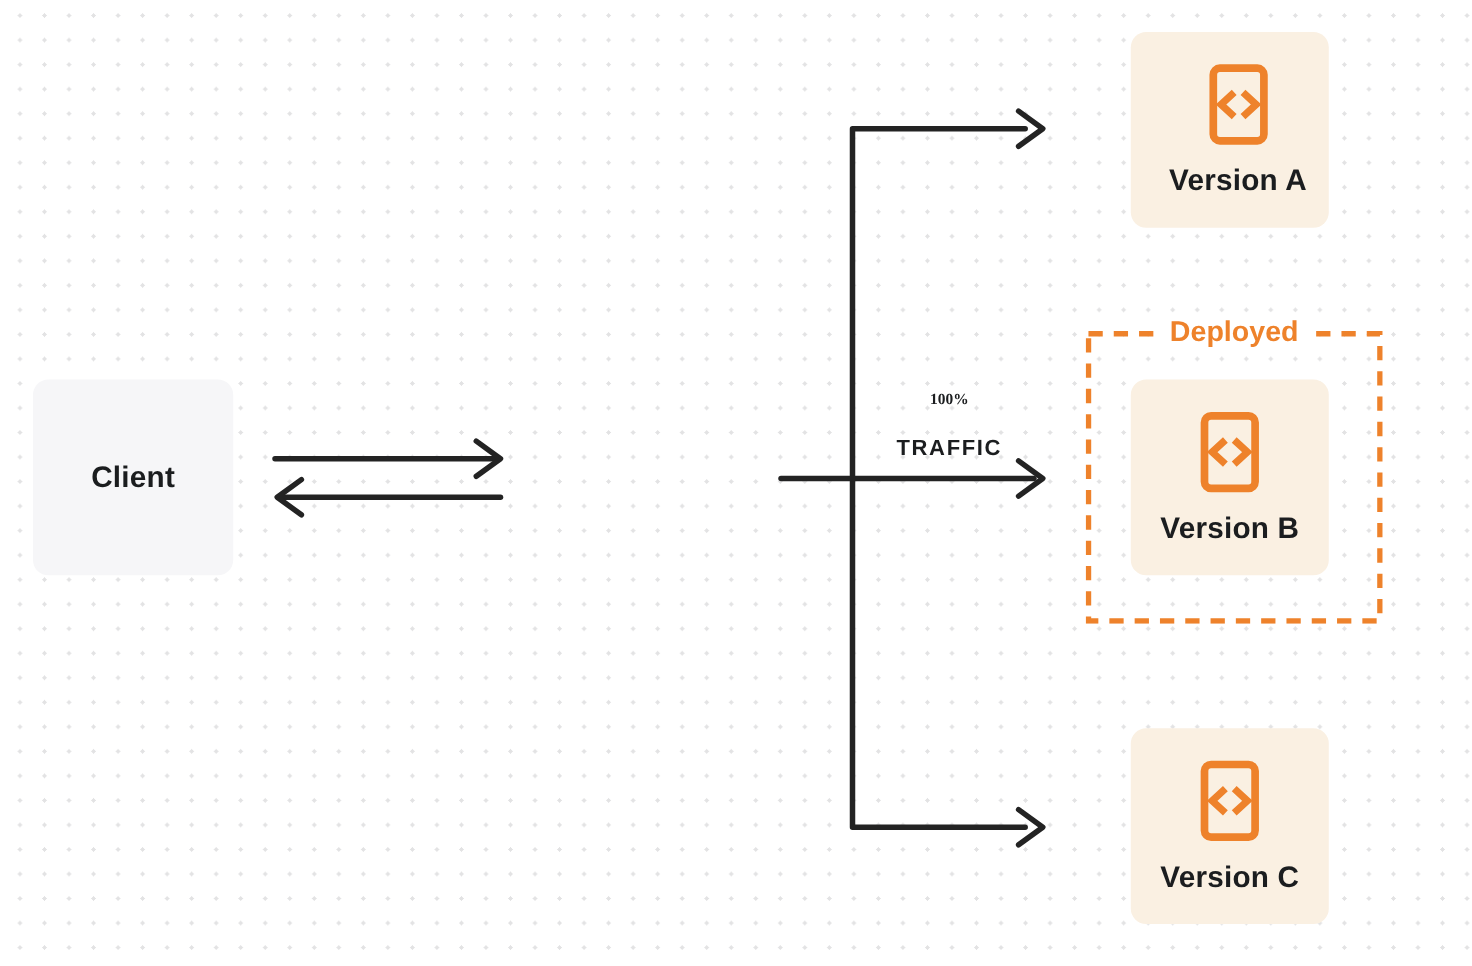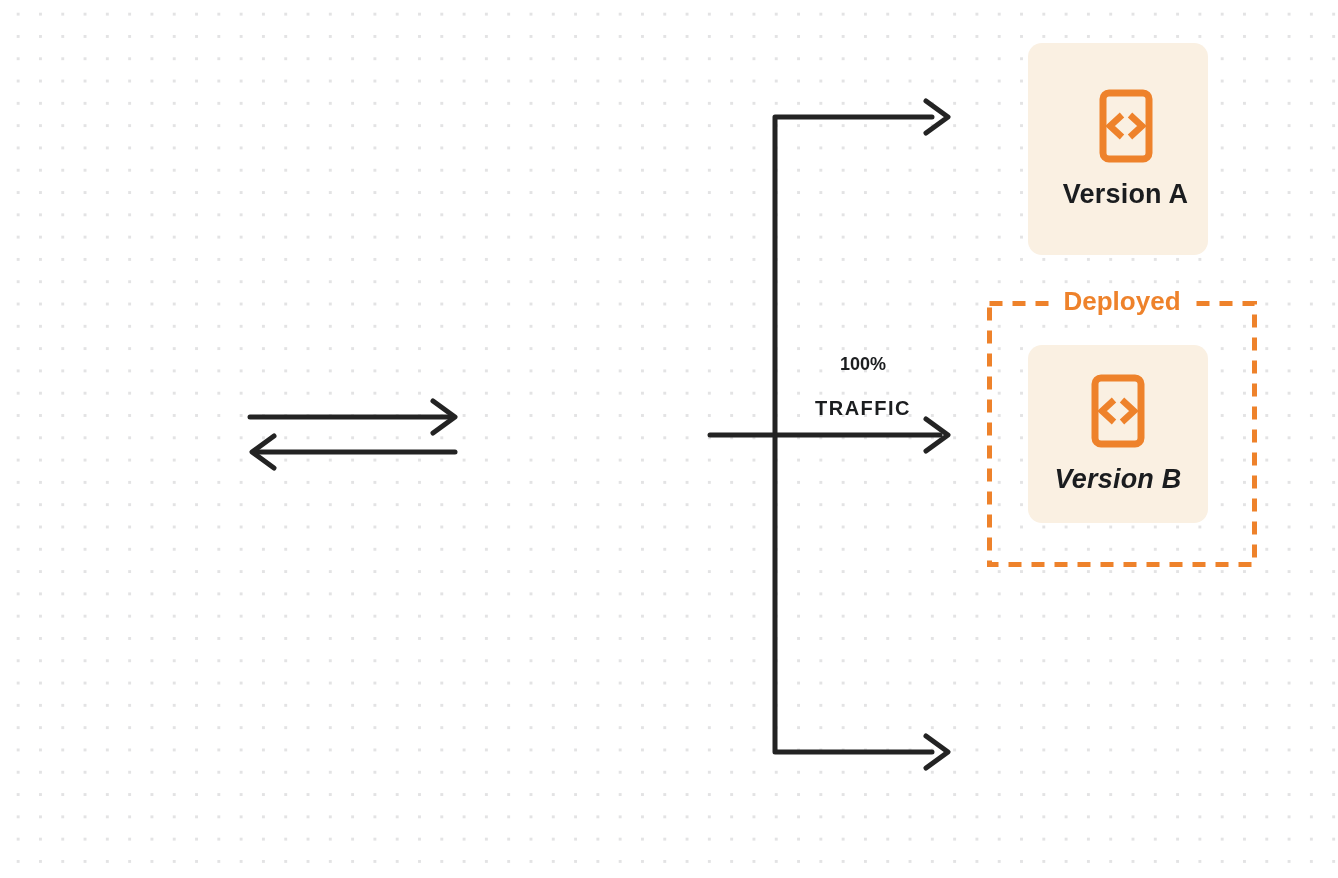--- a/index.html
+++ b/index.html
@@ -31,23 +31,23 @@
   .node.cream { background: #faf0e2; }
   .node-label {
     font-weight: bold;
     font-size: 27px;
     color: #1b1d1f;
     letter-spacing: 0.2px;
   }
   #client-box  { left: 30px;  top: 345px; width: 182px; height: 178px; }
   #worker-box  { left: 492px; top: 345px; width: 183px; height: 178px; padding-top: 6px; }
   #worker-box .node-label { margin-top: 16px; }
-  #version-a-box { left: 1028px; top: 43px;  width: 180px; height: 212px; padding-left: 15px; }
+  #version-a-box { left: 1028px; top: 29px;  width: 180px; height: 178px; padding-left: 15px; }
   #version-c-box { left: 1028px; top: 662px; width: 180px; height: 178px; }
-  #version-b-box { left: 41px;  top: 44px;  width: 180px; height: 178px; font-style: italic; }
+  #version-b-box { left: 41px;  top: 44px;  width: 180px; height: 178px; }
   .version-node .node-label { margin-top: 11px; }
 
   #arrow-layer {
     position: absolute;
     left: 0; top: 0;
     width: 1338px;
     height: 878px;
     pointer-events: none;
   }
   #arrow-layer path {
@@ -84,21 +84,21 @@
 
   #traffic-label {
     position: absolute;
     left: 793px;
     top: 351px;
     width: 140px;
     text-align: center;
     color: #1b1d1f;
     font-weight: bold;
   }
-  #traffic-pct  { font-size: 18px; line-height: 26px; }
+  #traffic-pct  { font-size: 14px; line-height: 26px; font-family: Liberation Serif, serif; }
   #traffic-word { font-size: 20px; line-height: 26px; margin-top: 18px; letter-spacing: 1.5px; }
 
   .icon-wrap { display: block; }
 </style>
 </head>
 <body>
 
 <div id="canvas">
 
   <svg id="arrow-layer" viewBox="0 0 1338 878">
@@ -110,20 +110,23 @@
     <path d="M274 436 L252 452 L274 468"></path>
 
     <path d="M932 117 H775 V752 H932"></path>
     <path d="M926 101 L948 117 L926 133"></path>
     <path d="M926 736 L948 752 L926 768"></path>
 
     <path d="M710 435 H940"></path>
     <path d="M926 419 L948 435 L926 451"></path>
   </svg>
 
+  <div class="node gray" id="client-box">
+    <div class="node-label">Client</div>
+  </div>
 
 
   <div class="node cream version-node" id="version-a-box">
     <span class="icon-wrap">
       <svg width="56" height="76" viewBox="0 0 56 76" fill="none">
         <rect x="5" y="5" width="46" height="66" rx="6" stroke="#ee822b" stroke-width="7"></rect>
         <path d="M24 27 L12 38 L24 49" stroke="#ee822b" stroke-width="6.5" stroke-linejoin="miter"></path>
         <path d="M32 27 L44 38 L32 49" stroke="#ee822b" stroke-width="6.5" stroke-linejoin="miter"></path>
       </svg>
     </span>
@@ -141,19 +144,29 @@
         <svg width="56" height="76" viewBox="0 0 56 76" fill="none">
           <rect x="5" y="5" width="46" height="66" rx="6" stroke="#ee822b" stroke-width="7"></rect>
           <path d="M24 27 L12 38 L24 49" stroke="#ee822b" stroke-width="6.5" stroke-linejoin="miter"></path>
           <path d="M32 27 L44 38 L32 49" stroke="#ee822b" stroke-width="6.5" stroke-linejoin="miter"></path>
         </svg>
       </span>
       <div class="node-label">Version B</div>
     </div>
   </div>
 
+  <div class="node cream version-node" id="version-c-box">
+    <span class="icon-wrap">
+      <svg width="56" height="76" viewBox="0 0 56 76" fill="none">
+        <rect x="5" y="5" width="46" height="66" rx="6" stroke="#ee822b" stroke-width="7"></rect>
+        <path d="M24 27 L12 38 L24 49" stroke="#ee822b" stroke-width="6.5" stroke-linejoin="miter"></path>
+        <path d="M32 27 L44 38 L32 49" stroke="#ee822b" stroke-width="6.5" stroke-linejoin="miter"></path>
+      </svg>
+    </span>
+    <div class="node-label">Version C</div>
+  </div>
 
   <div id="traffic-label">
     <div id="traffic-pct">100%</div>
     <div id="traffic-word">TRAFFIC</div>
   </div>
 
 </div>
 
 </body></html>

